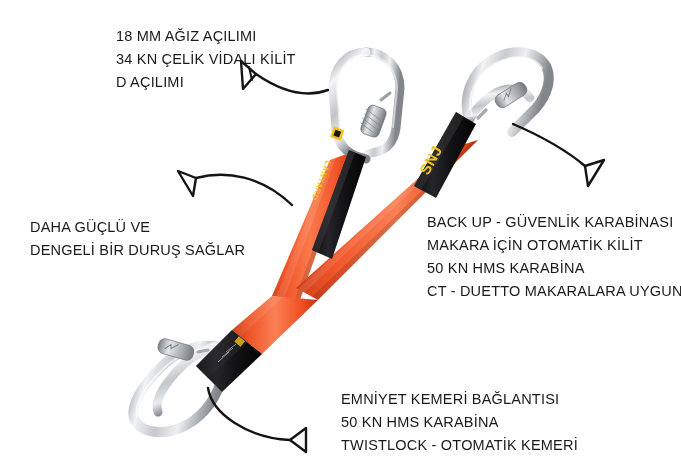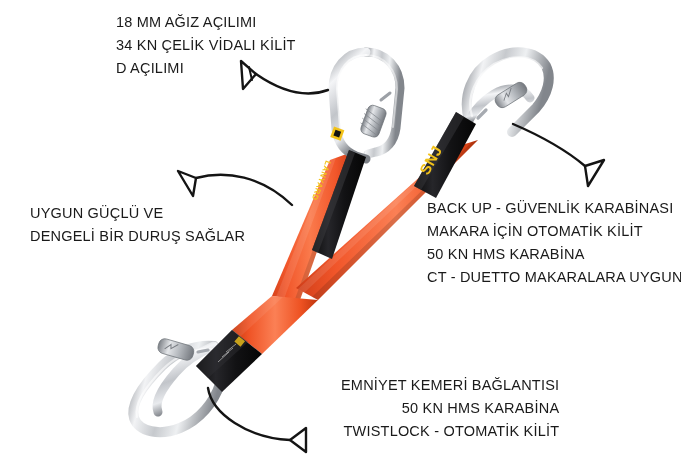--- a/index.html
+++ b/index.html
@@ -18,26 +18,27 @@
     overflow: hidden;
   }
   .annot {
     position: absolute;
     color: #1a1a1a;
     font-size: 14.5px;
     line-height: 23px;
     letter-spacing: 0.2px;
     white-space: nowrap;
     font-family: "Liberation Sans", sans-serif;
+    margin-top: 14px;
   }
   .annot div { white-space: nowrap; }
   #annot-top-left   { left: 116px; top: 11px;  }
   #annot-mid-left   { left: 30px;  top: 202px; }
   #annot-right      { left: 427px; top: 197px; }
-  #annot-bottom     { left: 341px; top: 374px; text-align: right; }
+  #annot-bottom     { left: 341px; top: 374px; }
 
   .svg-layer {
     position: absolute;
     left: 0; top: 0;
     width: 681px;
     height: 471px;
   }
   #product-layer { z-index: 2; }
   #arrow-layer   { z-index: 3; }
 </style>
@@ -247,30 +248,30 @@
     </g>
   </svg>
 
   <div class="annot" id="annot-top-left">
     <div>18 MM AĞIZ AÇILIMI</div>
     <div>34 KN ÇELİK VİDALI KİLİT</div>
     <div>D AÇILIMI</div>
   </div>
 
   <div class="annot" id="annot-mid-left">
-    <div>UYGUN GÜÇLÜ VE</div>
+    <div>DAHA GÜÇLÜ VE</div>
     <div>DENGELİ BİR DURUŞ SAĞLAR</div>
   </div>
 
   <div class="annot" id="annot-right">
     <div>BACK UP - GÜVENLİK KARABİNASI</div>
     <div>MAKARA İÇİN OTOMATİK KİLİT</div>
     <div>50 KN HMS KARABİNA</div>
     <div>CT - DUETTO MAKARALARA UYGUN</div>
   </div>
 
   <div class="annot" id="annot-bottom">
     <div>EMNİYET KEMERİ BAĞLANTISI</div>
     <div>50 KN HMS KARABİNA</div>
-    <div>TWISTLOCK - OTOMATİK KİLİT</div>
+    <div>TWISTLOCK - OTOMATİK KEMERİ</div>
   </div>
 
 </div>
 
 </body></html>

